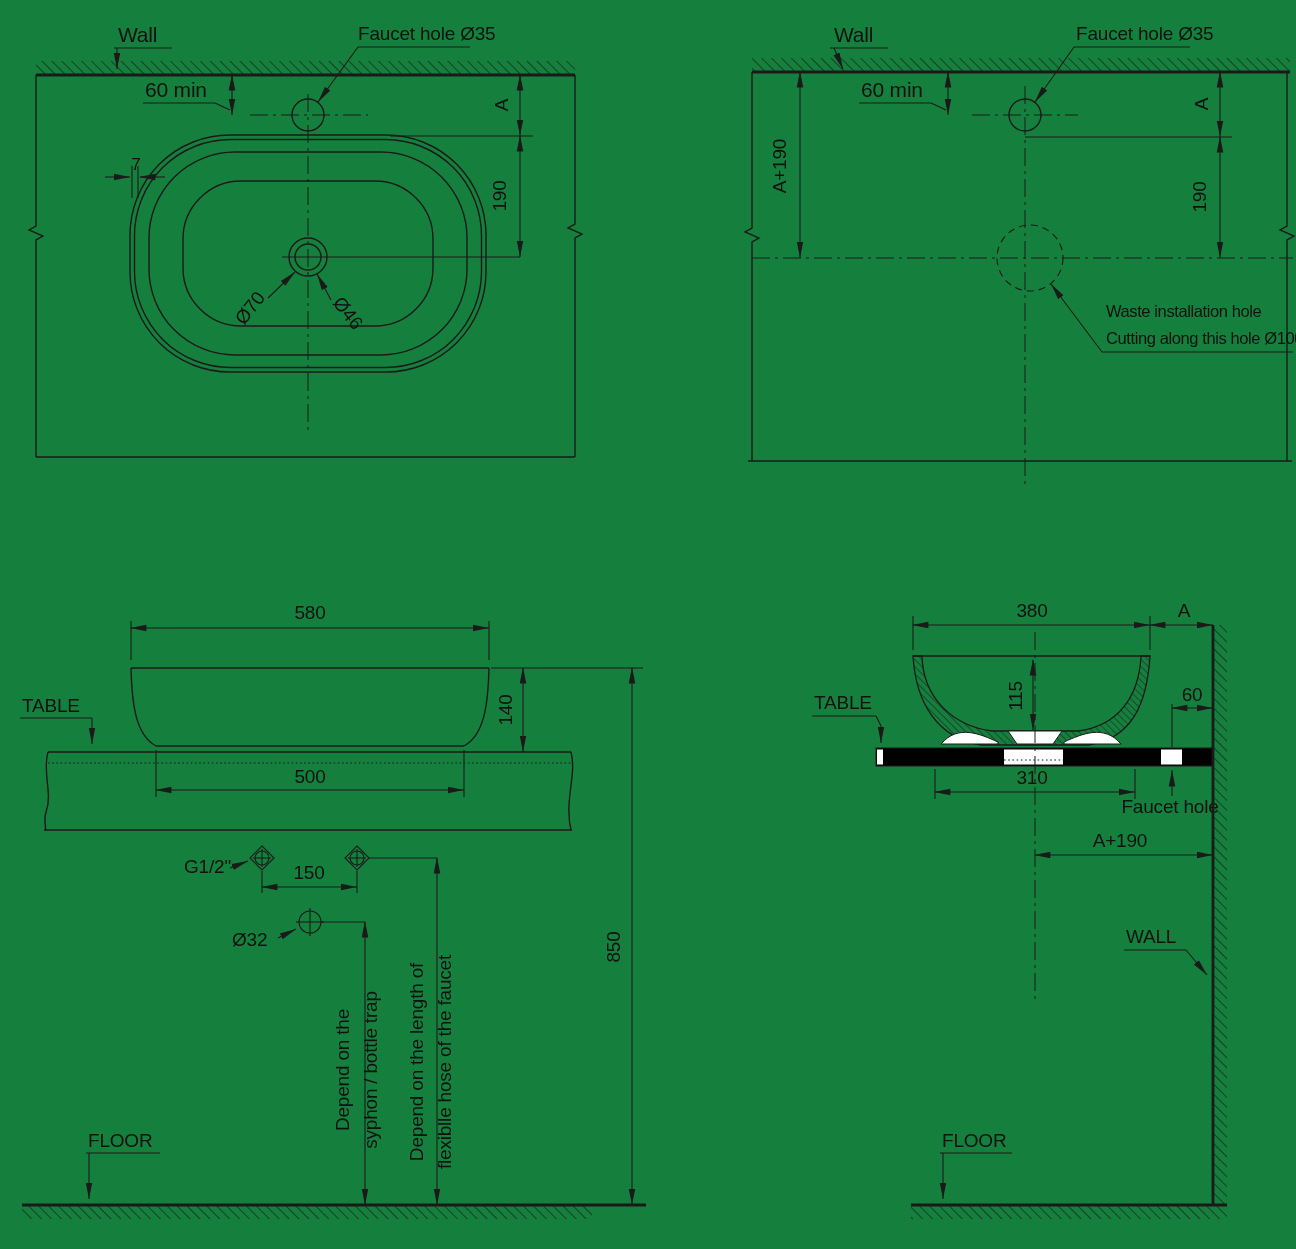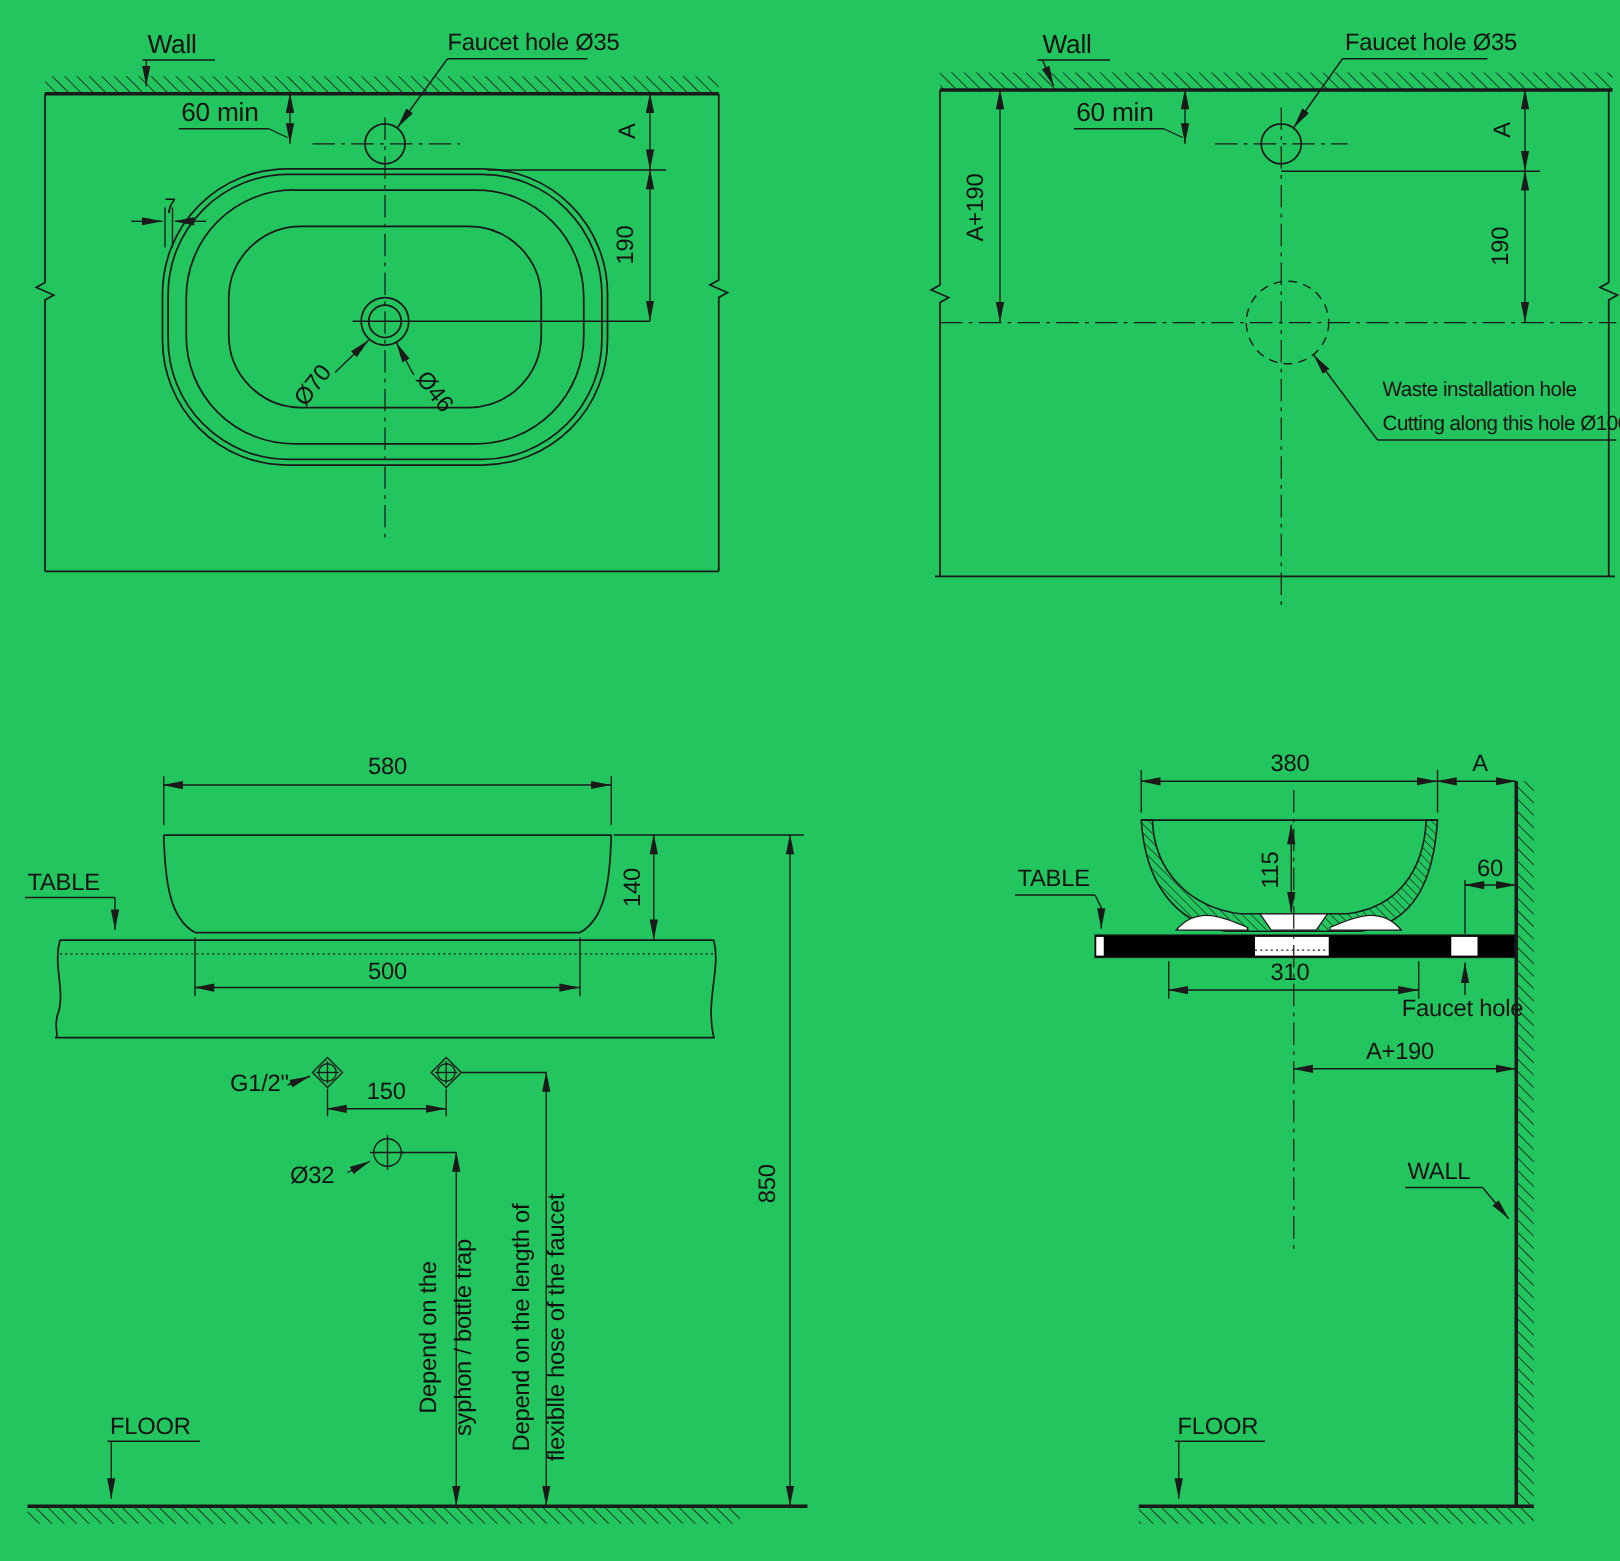--- a/index.html
+++ b/index.html
@@ -1,16 +1,16 @@
 <!DOCTYPE html>
 <html><head>
 <meta charset="utf-8">
 <style>
   html,body{margin:0;padding:0;background:#ffffff;}
-  .page{width:1296px;height:1249px;background:#22c55e;position:relative;}
+  .page{width:1296px;height:1249px;background:#15803d;position:relative;}
   svg{display:block;}
   .o{fill:none;stroke:#1a1a1a;stroke-width:1.4;}
   .w{fill:none;stroke:#1a1a1a;stroke-width:2.8;}
   .d{fill:none;stroke:#1a1a1a;stroke-width:1.1;}
   .cl{fill:none;stroke:#1a1a1a;stroke-width:1;stroke-dasharray:18 5 3 5;}
   .dc{fill:none;stroke:#1a1a1a;stroke-width:1.1;stroke-dasharray:7 5;}
   .dt{fill:none;stroke:#1a1a1a;stroke-width:1;stroke-dasharray:1.6 2.6;}
   text{fill:#111;font-family:"Liberation Sans",sans-serif;font-size:19px;letter-spacing:-0.2px;}
   .b{font-size:21px;}
   .s{font-size:17px;}

